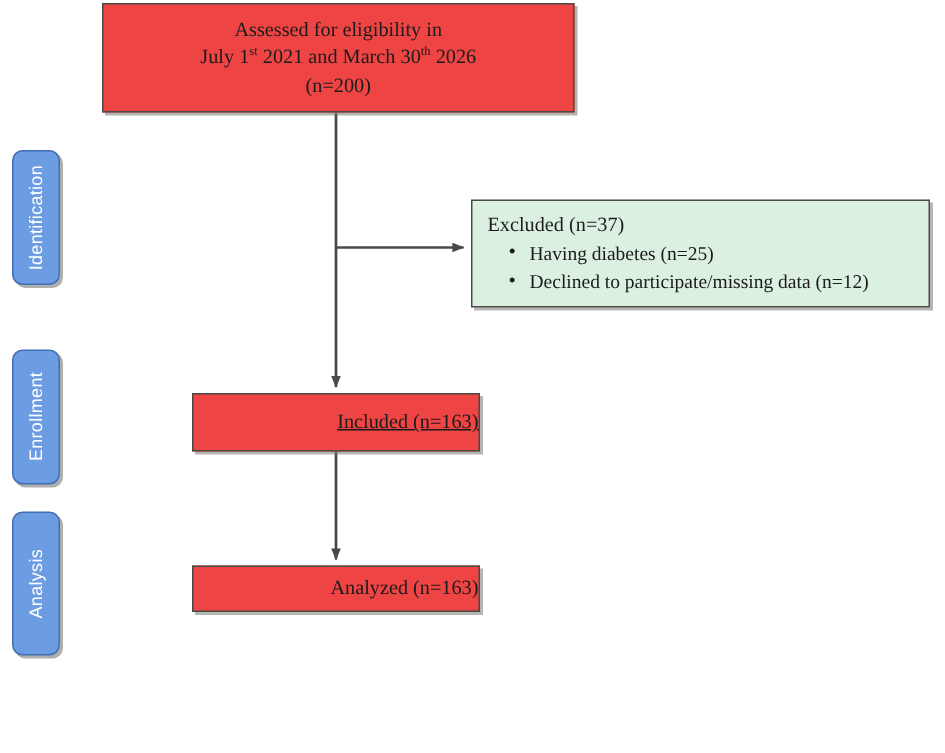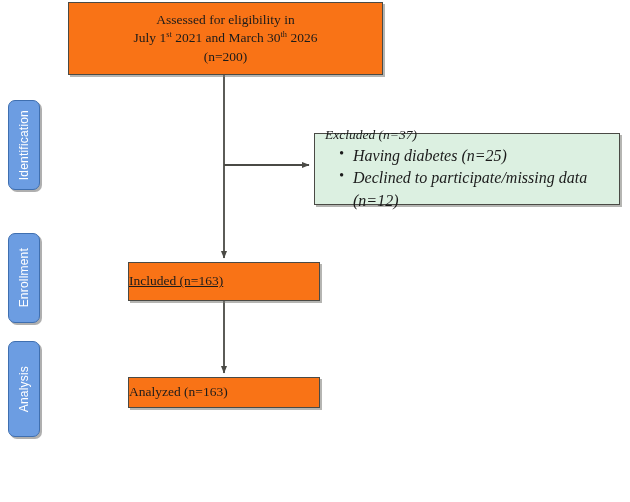--- a/index.html
+++ b/index.html
@@ -29,34 +29,33 @@
     width: 630px;
     height: 502px;
     pointer-events: none;
   }
 
   
   .flow-box {
     position: absolute;
     box-sizing: border-box;
     border: 1px solid #4a4a45;
-    background: #f97316;
+    background: #ef4444;
     box-shadow: 2px 2px 0 rgba(120,120,115,0.55);
     color: #1b1b1b;
     font-size: 13.5px;
     line-height: 1.35;
     display: flex;
     align-items: center;
-    justify-content: flex-start;
+    justify-content: flex-end;
     text-align: center;
   }
 
   .flow-box.green {
     background: #dcf0e1;
-    font-style: italic;
   }
 
   #box-assessed {
     left: 68px;
     top: 2px;
     width: 315px;
     height: 73px;
     padding: 4px 8px;
   }
   #box-assessed .lines { width: 100%; }
@@ -74,21 +73,21 @@
   #box-excluded .excl-title {
     font-size: 13.5px;
     margin: 0 0 1px 0;
   }
   #box-excluded ul {
     margin: 0;
     padding: 0 0 0 28px;
     list-style: none;
   }
   #box-excluded li {
-    font-size: 16px;
+    font-size: 13px;
     line-height: 1.4;
     position: relative;
   }
   #box-excluded li::before {
     content: "\2022";
     position: absolute;
     left: -14px;
     top: -1px;
     font-size: 14px;
   }

